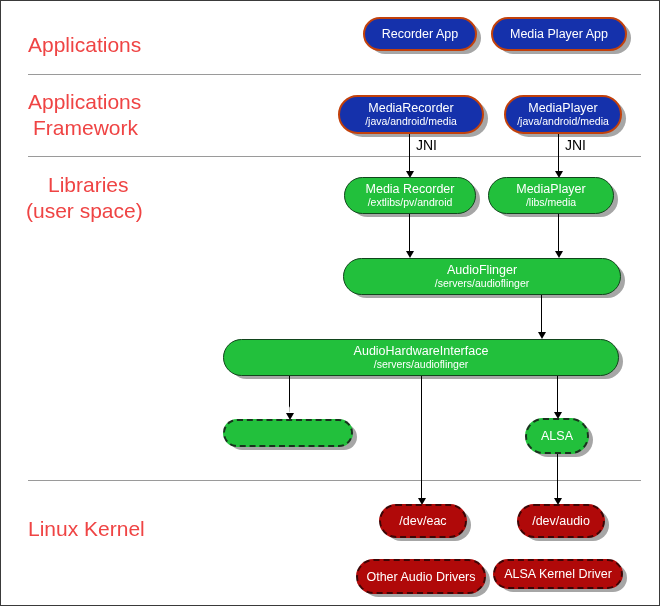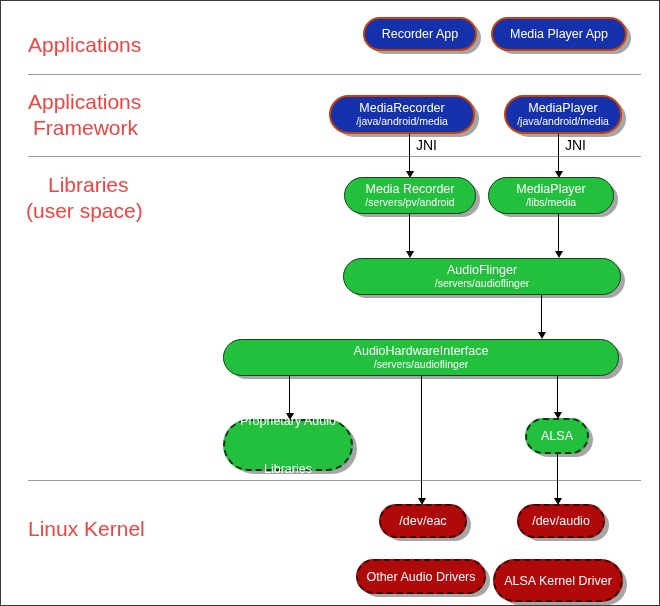--- a/index.html
+++ b/index.html
@@ -114,41 +114,41 @@
   <div class="layer-label" style="left:27px; top:515px;">Linux Kernel</div>
 
   <div class="node blue" style="left:362px; top:16px; width:114px; height:34px;">
     <span class="title">Recorder App</span>
   </div>
 
   <div class="node blue" style="left:490px; top:16px; width:136px; height:34px;">
     <span class="title">Media Player App</span>
   </div>
 
-  <div class="node blue" style="left:328px; top:94px; width:146px; height:39px;">
+  <div class="node blue" style="left:337px; top:94px; width:146px; height:39px;">
     <span class="title">MediaRecorder</span>
     <span class="sub">/java/android/media</span>
   </div>
 
   <div class="node blue" style="left:503px; top:94px; width:118px; height:39px;">
     <span class="title">MediaPlayer</span>
     <span class="sub">/java/android/media</span>
   </div>
 
   <div class="vline" style="left:408px; top:133px; height:39px;"></div>
   <div class="arrow-head" style="left:405px; top:170px;"></div>
   <div class="edge-label" style="left:415px; top:136px;">JNI</div>
 
   <div class="vline" style="left:557px; top:133px; height:39px;"></div>
   <div class="arrow-head" style="left:554px; top:170px;"></div>
   <div class="edge-label" style="left:564px; top:136px;">JNI</div>
 
   <div class="node green" style="left:343px; top:176px; width:132px; height:37px;">
     <span class="title">Media Recorder</span>
-    <span class="sub">/servers/pv/android</span>
+    <span class="sub">/extlibs/pv/android</span>
   </div>
 
   <div class="node green" style="left:487px; top:176px; width:126px; height:37px;">
     <span class="title">MediaPlayer</span>
     <span class="sub">/libs/media</span>
   </div>
 
   <div class="vline" style="left:408px; top:213px; height:38px;"></div>
   <div class="arrow-head" style="left:405px; top:250px;"></div>
 
@@ -170,21 +170,21 @@
 
   <div class="vline" style="left:288px; top:375px; height:38px;"></div>
   <div class="arrow-head" style="left:285px; top:412px;"></div>
 
   <div class="vline" style="left:420px; top:375px; height:123px;"></div>
   <div class="arrow-head" style="left:417px; top:497px;"></div>
 
   <div class="vline" style="left:556px; top:375px; height:37px;"></div>
   <div class="arrow-head" style="left:553px; top:411px;"></div>
 
-  <div class="node green-dashed" style="left:222px; top:418px; width:130px; height:52px;gap:34px;">
+  <div class="node green-dashed" style="left:222px; top:418px; width:130px; height:28px;gap:34px;">
     <span class="title">Proprietary Aduio</span>
     <span class="title">Libraries</span>
   </div>
 
   <div class="node green-dashed" style="left:524px; top:417px; width:64px; height:36px;">
     <span class="title">ALSA</span>
   </div>
 
   <div class="vline" style="left:556px; top:453px; height:45px;"></div>
   <div class="arrow-head" style="left:553px; top:497px;"></div>
@@ -194,17 +194,17 @@
   </div>
 
   <div class="node red-dashed" style="left:355px; top:558px; width:130px; height:35px;">
     <span class="title">Other Audio Drivers</span>
   </div>
 
   <div class="node red-dashed" style="left:516px; top:503px; width:88px; height:34px;">
     <span class="title">/dev/audio</span>
   </div>
 
-  <div class="node red-dashed" style="left:492px; top:558px; width:130px; height:43px;">
+  <div class="node red-dashed" style="left:492px; top:558px; width:130px; height:30px;">
     <span class="title">ALSA Kernel Driver</span>
   </div>
 
 </div>
 
 </body></html>

